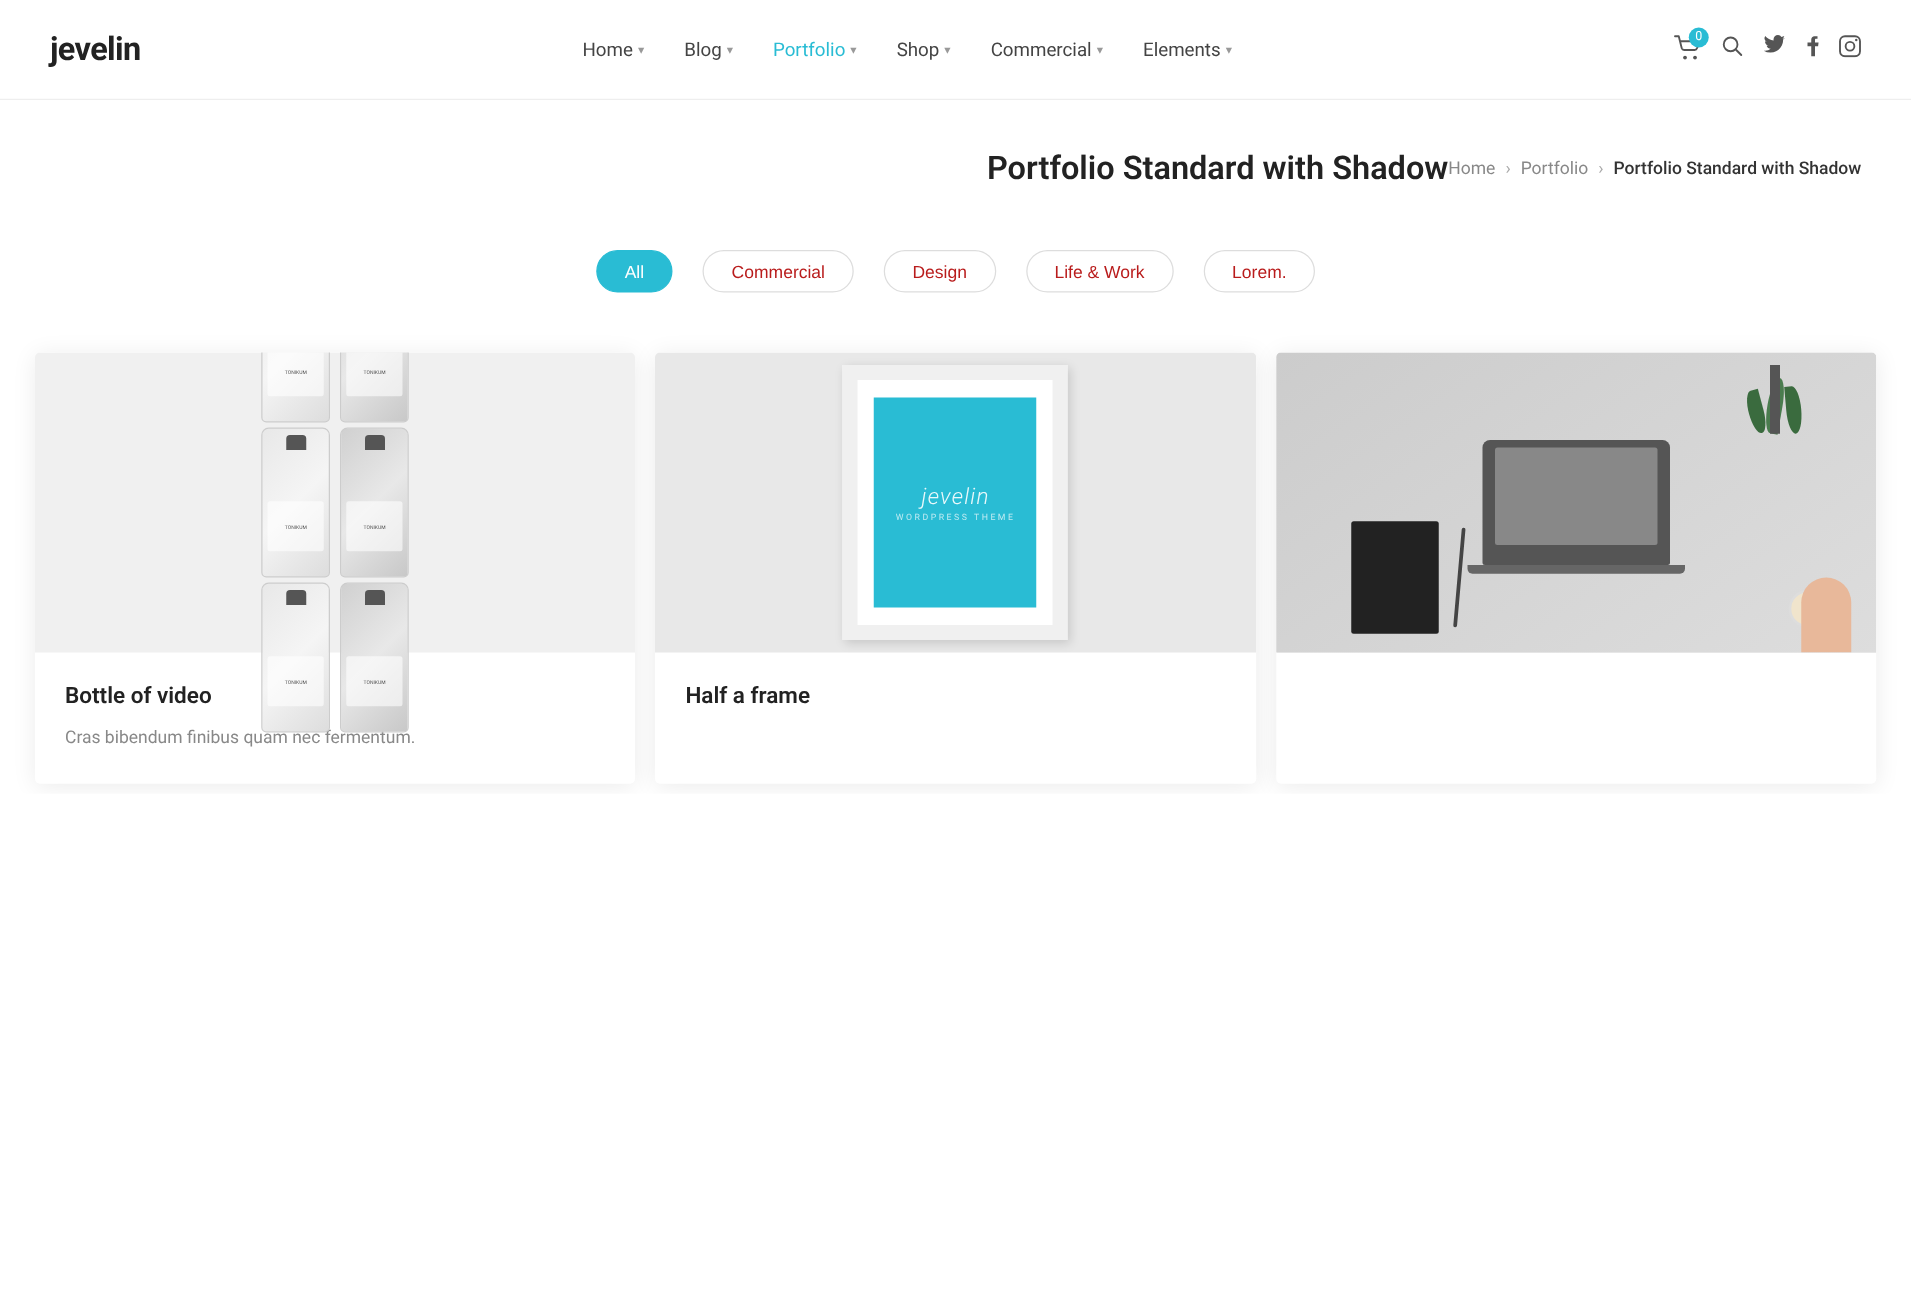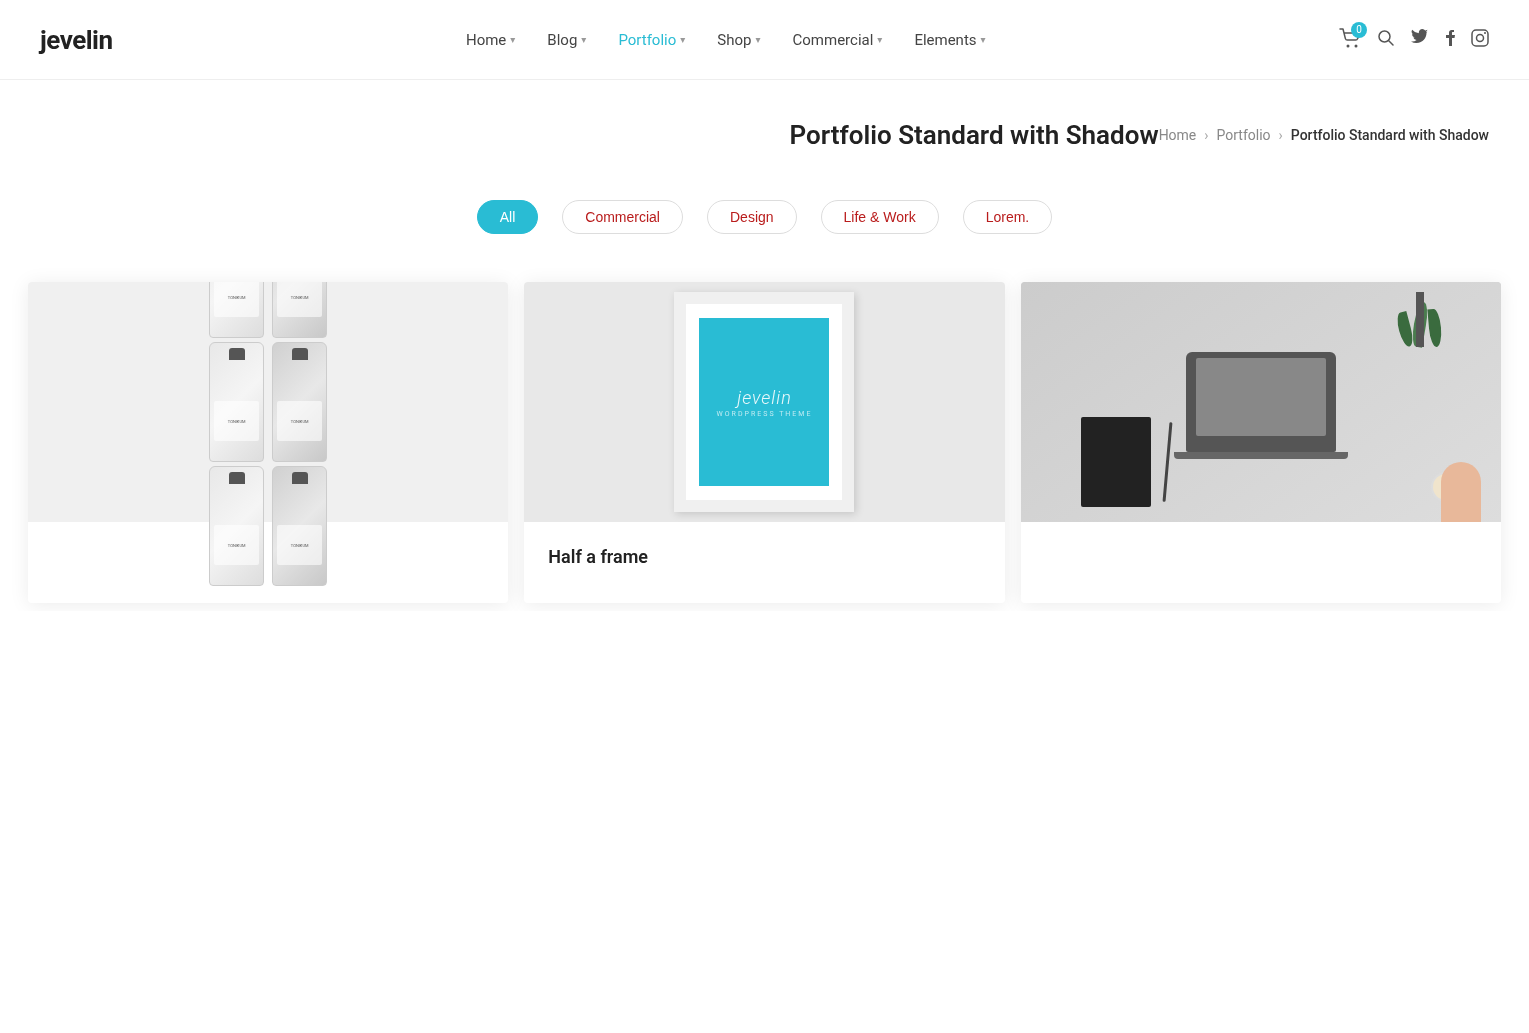--- a/index.html
+++ b/index.html
@@ -365,20 +365,22 @@
           <div class="bottle" style="background: linear-gradient(135deg, #d0d0d0, #e8e8e8, #c8c8c8);">
             <div class="bottle-label">TONIKUM</div>
           </div>
           <div class="bottle" style="background: linear-gradient(135deg, #d0d0d0, #e8e8e8, #c8c8c8);">
             <div class="bottle-label">TONIKUM</div>
           </div>
         </div>
       </div>
     </div>
     <div class="card-body">
+      <h3 class="card-title">Bottle of video</h3>
+      <p class="card-text">Cras bibendum finibus quam nec fermentum.</p>
     </div>
   </div>
 
   <div class="portfolio-card">
     <div class="card-image-bg light">
       <div class="frame-outer">
         <div class="frame-inner">
           <span class="frame-logo-text">jevelin</span>
           <span class="frame-logo-sub">WORDPRESS THEME</span>
         </div>

